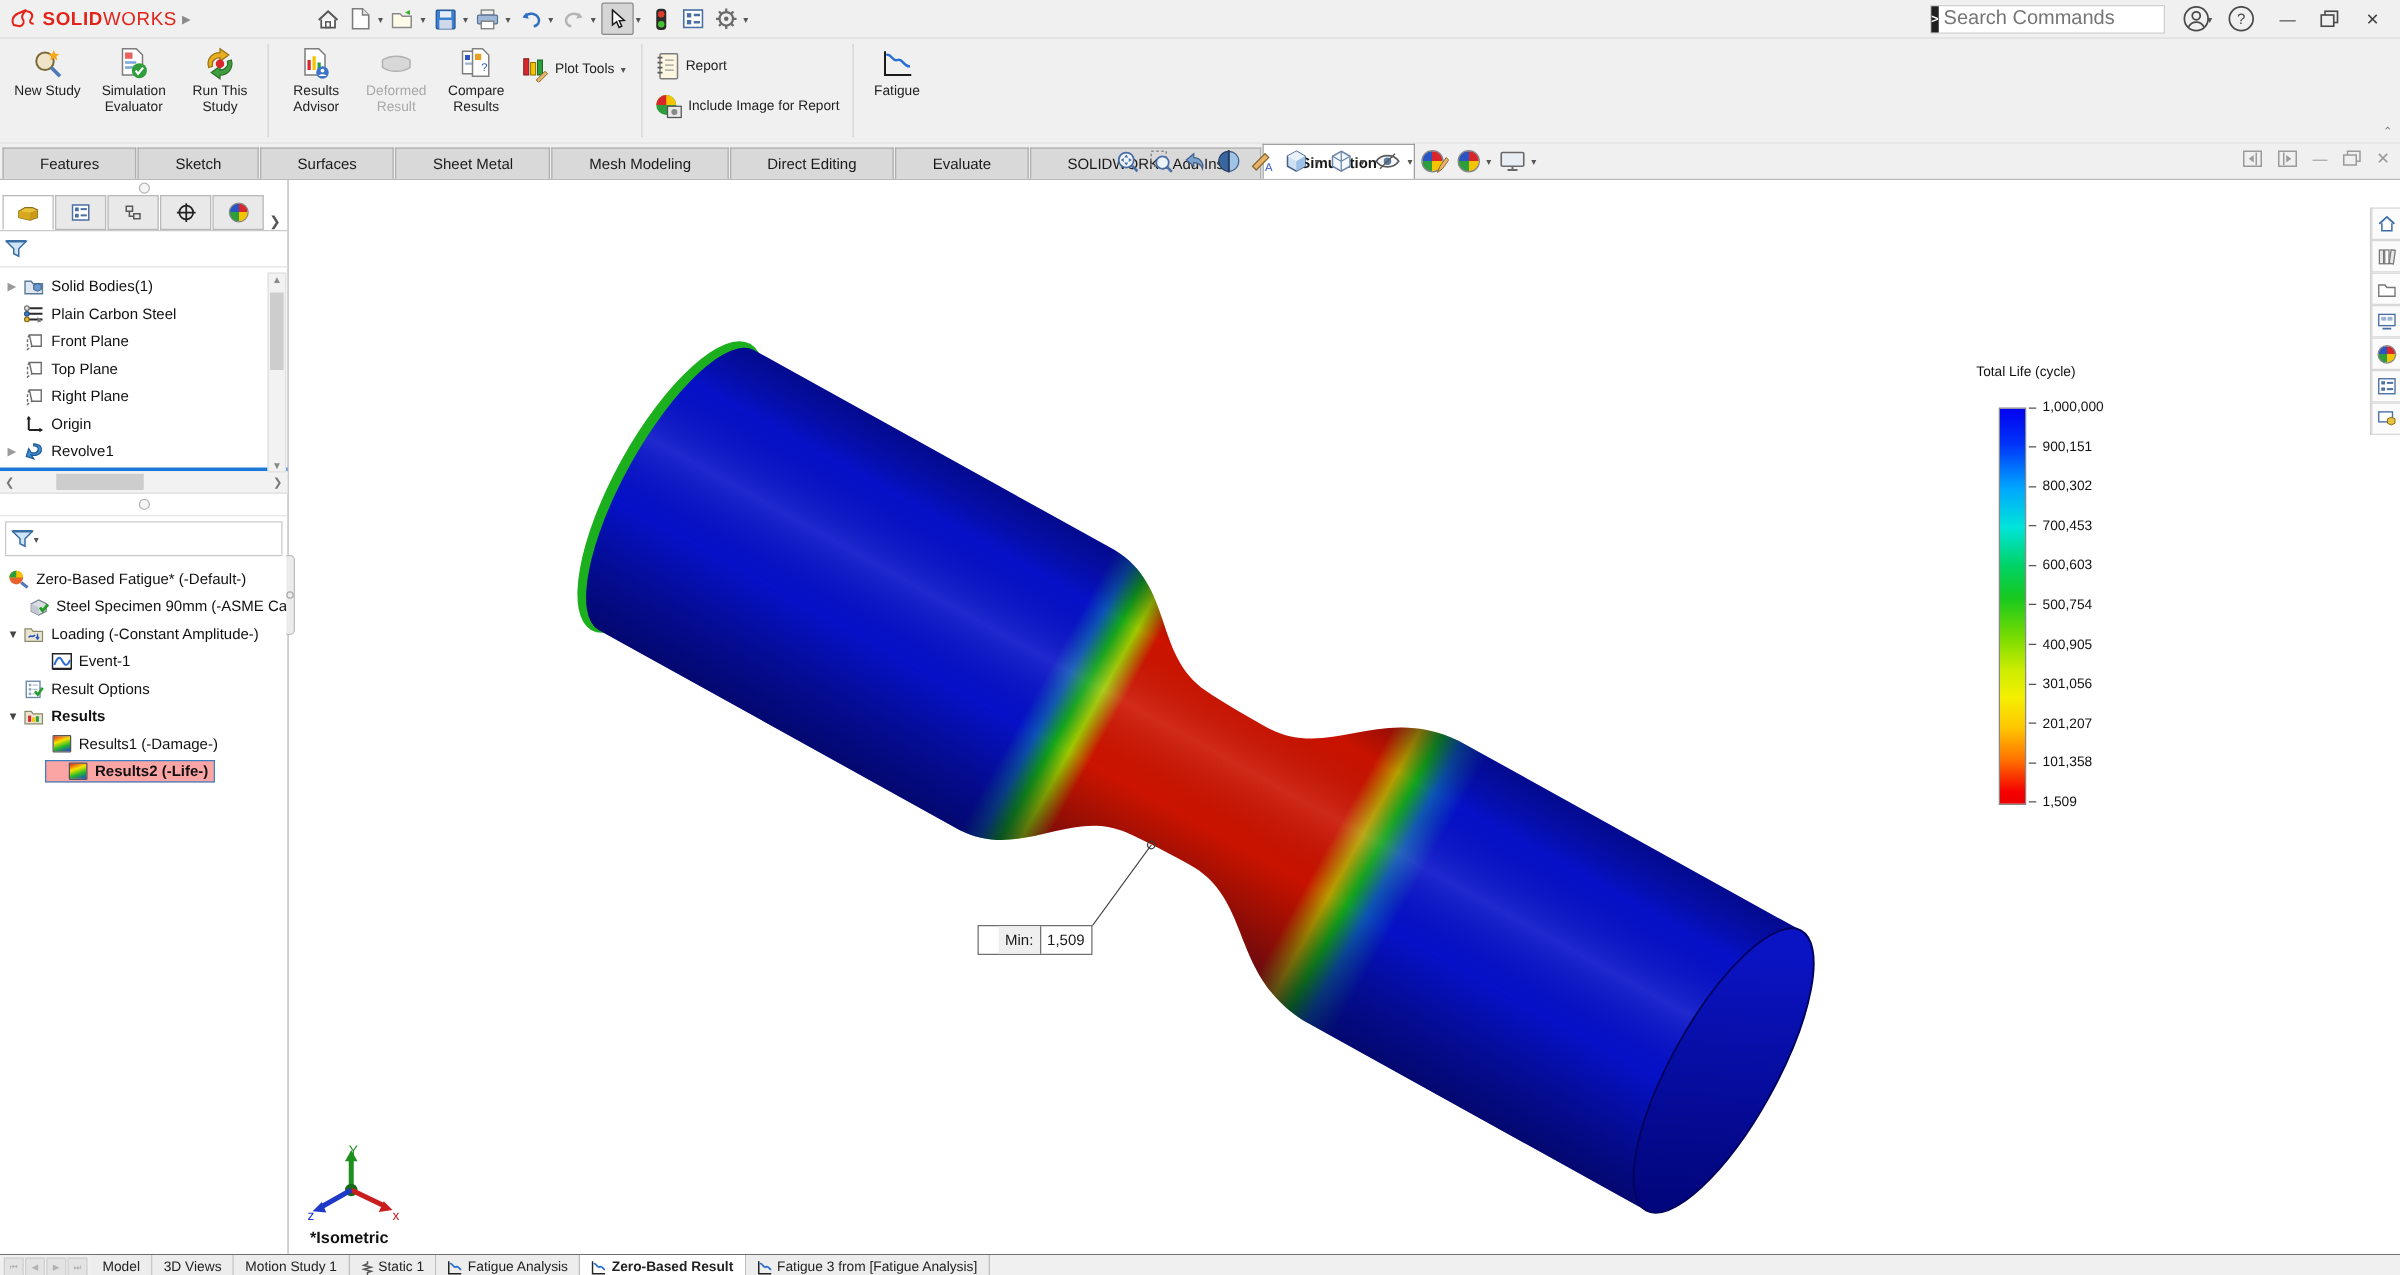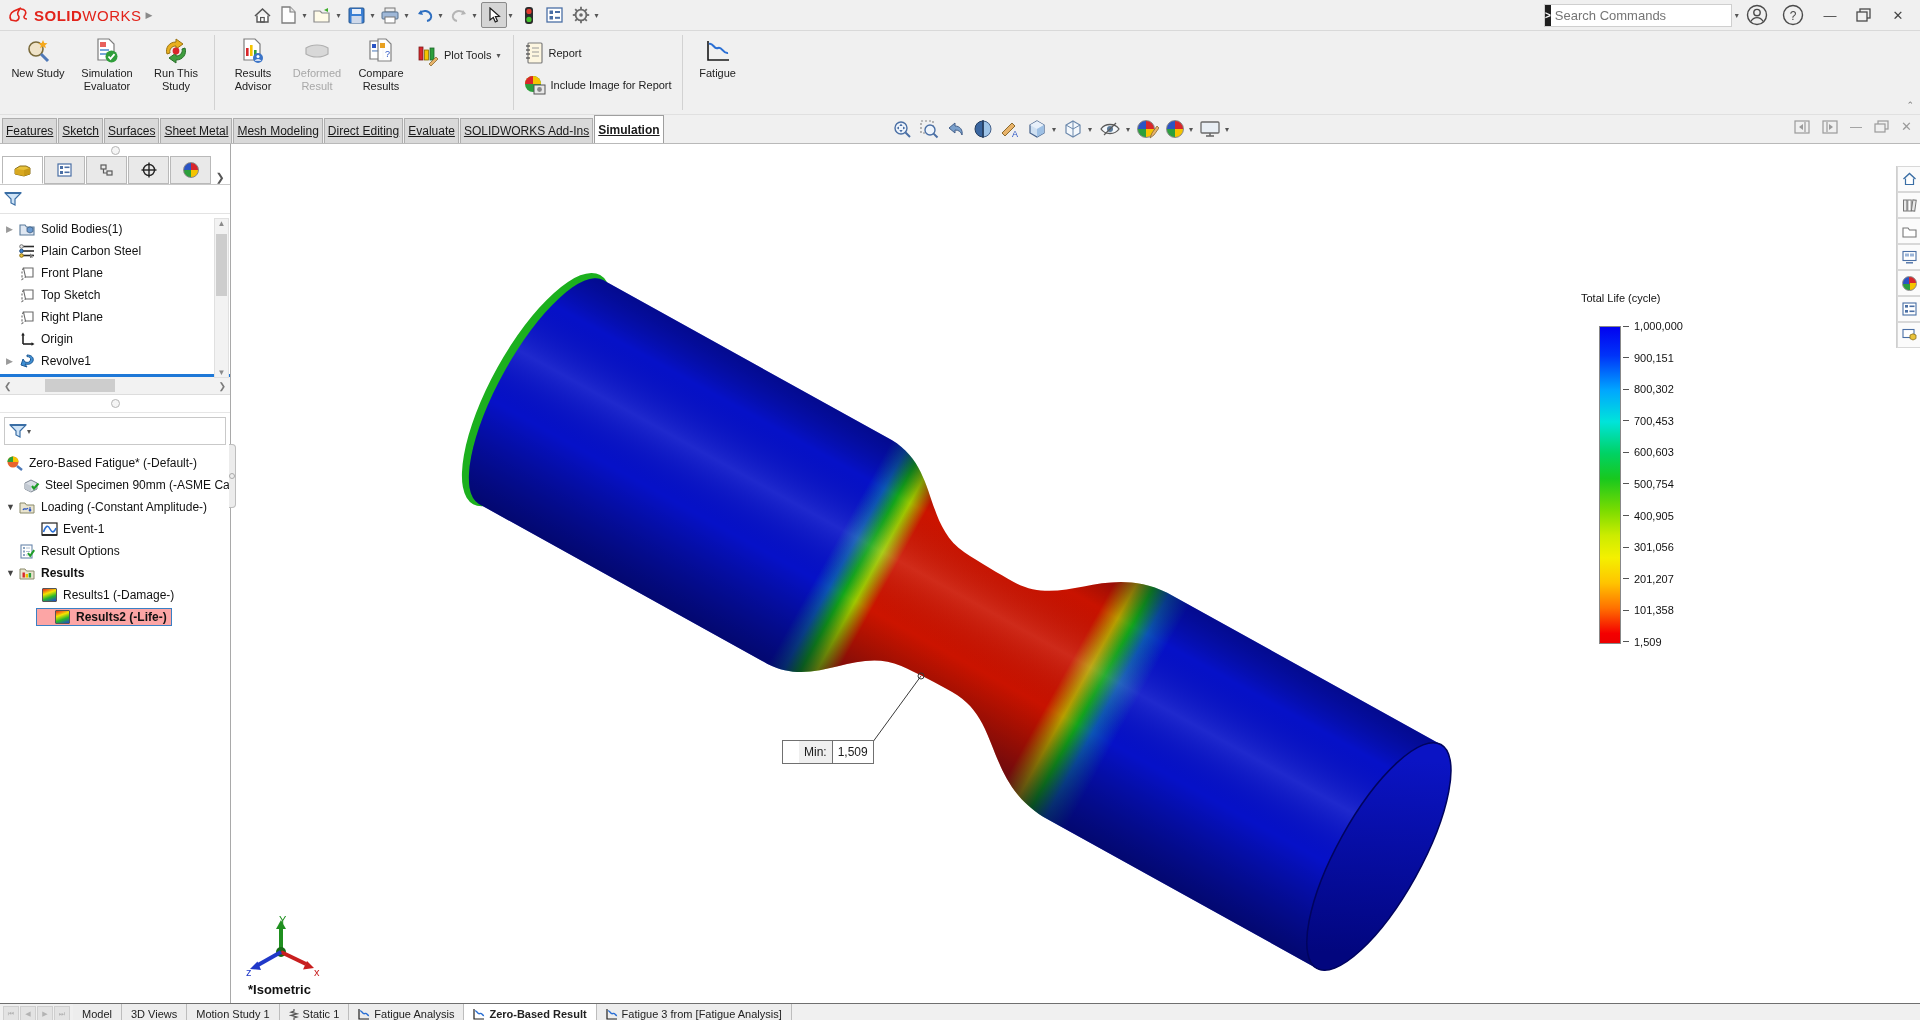--- a/index.html
+++ b/index.html
@@ -14,38 +14,38 @@
   .brand-text{font-size:15px;letter-spacing:.5px;color:#e2231a;}
   .brand-text b{font-weight:bold;}
   .qat{display:flex;align-items:center;gap:2px;margin-left:90px;}
   .qbtn{height:24px;min-width:24px;display:flex;align-items:center;justify-content:center;border-radius:2px;}
   .qbtn.pressed{background:#d5d5d5;border:1px solid #8a8a8a;}
   .dd{font-size:8px;color:#555;margin:0 2px 0 0;}
   .doc-title{position:absolute;left:0;right:0;text-align:center;font-size:12px;color:#333;pointer-events:none;}
   .tb-right{margin-left:auto;display:flex;align-items:center;gap:14px;padding-right:10px;}
   .searchbox{display:flex;align-items:center;background:#fff;border:1px solid #cfcfcf;height:21px;width:186px;}
   .search-cmd-icon{width:21px;height:21px;background:#1f1f1f;color:#fff;display:flex;align-items:center;justify-content:center;font-size:10px;font-weight:bold;}
-  .searchbox input{border:none;outline:none;flex:1;font-size:13px;padding:0 4px;color:#777;font-family:"Liberation Sans",sans-serif;background:transparent;}
+  .searchbox input{border:none;outline:none;flex:1;font-size:16px;padding:0 4px;color:#777;font-family:"Liberation Sans",sans-serif;background:transparent;}
   .winbtn{color:#444;font-size:13px;width:24px;text-align:center;}
 
   
   .ribbon{height:83px;background:#f0f0f0;position:relative;display:flex;align-items:stretch;border-bottom:1px solid #e0e0e0;}
   .rgroup{display:flex;align-items:flex-start;padding:4px 6px 0 6px;}
   .rsep{width:1px;background:#d2d2d2;margin:4px 0;}
   .rbtn{display:flex;flex-direction:column;align-items:center;justify-content:flex-start;width:62px;padding:3px 1px;text-align:center;font-size:11px;line-height:13px;color:#222;border-radius:2px;}
   .rbtn .ric{height:26px;display:flex;align-items:center;justify-content:center;margin-bottom:3px;}
   .rbtn.disabled{color:#a8a8a8;}
   .rwide{display:flex;align-items:center;gap:5px;font-size:11px;color:#222;padding:3px 4px;height:22px;border-radius:2px;}
   .rstack{display:flex;flex-direction:column;gap:4px;padding-top:4px;}
   .ribbon-collapse{position:absolute;right:6px;bottom:4px;color:#777;font-size:9px;}
 
   
   .tabstrip{height:28px;background:#f0f0f0;border-bottom:1px solid #b9b9b9;position:relative;display:flex;align-items:flex-end;}
   .ctabs{display:flex;align-items:flex-end;height:100%;padding-left:2px;}
-  .ctab{height:24px;display:flex;align-items:center;padding:0 3px;background:#d9d9d9;border:1px solid #aeaeae;border-bottom:none;margin-right:1px;font-size:12px;color:#1a1a1a;text-decoration:underline;}
+  .ctab{height:24px;display:flex;align-items:center;padding:0 29px;background:#d9d9d9;border:1px solid #aeaeae;border-bottom:none;margin-right:1px;font-size:12px;color:#1a1a1a;}
   .ctab.active{background:#fff;font-weight:bold;height:27px;border-color:#9f9f9f;}
   .headsup{position:absolute;left:890px;top:2px;display:flex;align-items:center;gap:3px;}
   .hbtn{height:24px;display:flex;align-items:center;justify-content:center;padding:0 2px;border-radius:2px;}
   .docwin{position:absolute;right:8px;top:4px;display:flex;align-items:center;gap:12px;color:#9a9a9a;font-size:12px;}
 
   
   .main{height:859px;display:flex;background:#fff;position:relative;}
   .leftpanel{width:230px;background:#fff;border-right:1px solid #a9a9a9;position:relative;flex:none;}
   .grip-dot{width:7px;height:7px;border:1px solid #b5b5b5;border-radius:50%;margin:2px auto 1px auto;background:#f5f5f5;}
   .ptabs{display:flex;align-items:flex-end;height:28px;border-bottom:1px solid #c9c9c9;padding:0 2px;}
@@ -586,21 +586,21 @@
         <span>Front Plane</span>
       </div>
       <div class="trow">
         <span class="texp"></span>
         <span class="ticon">
             <svg width="15" height="15" viewBox="0 0 15 15">
               <path d="M3.5 2 H13 V11 H5.5 Z" fill="none" stroke="#6a6a6a" stroke-width="1.1"></path>
               <path d="M3.5 2 L2 4.5 L2 13.5 L5.5 11" fill="none" stroke="#6a6a6a" stroke-width="1.1" stroke-dasharray="2.2 1.6"></path>
             </svg>
           </span>
-        <span>Top Sketch</span>
+        <span>Top Plane</span>
       </div>
       <div class="trow">
         <span class="texp"></span>
         <span class="ticon">
             <svg width="15" height="15" viewBox="0 0 15 15">
               <path d="M3.5 2 H13 V11 H5.5 Z" fill="none" stroke="#6a6a6a" stroke-width="1.1"></path>
               <path d="M3.5 2 L2 4.5 L2 13.5 L5.5 11" fill="none" stroke="#6a6a6a" stroke-width="1.1" stroke-dasharray="2.2 1.6"></path>
             </svg>
           </span>
         <span>Right Plane</span>

